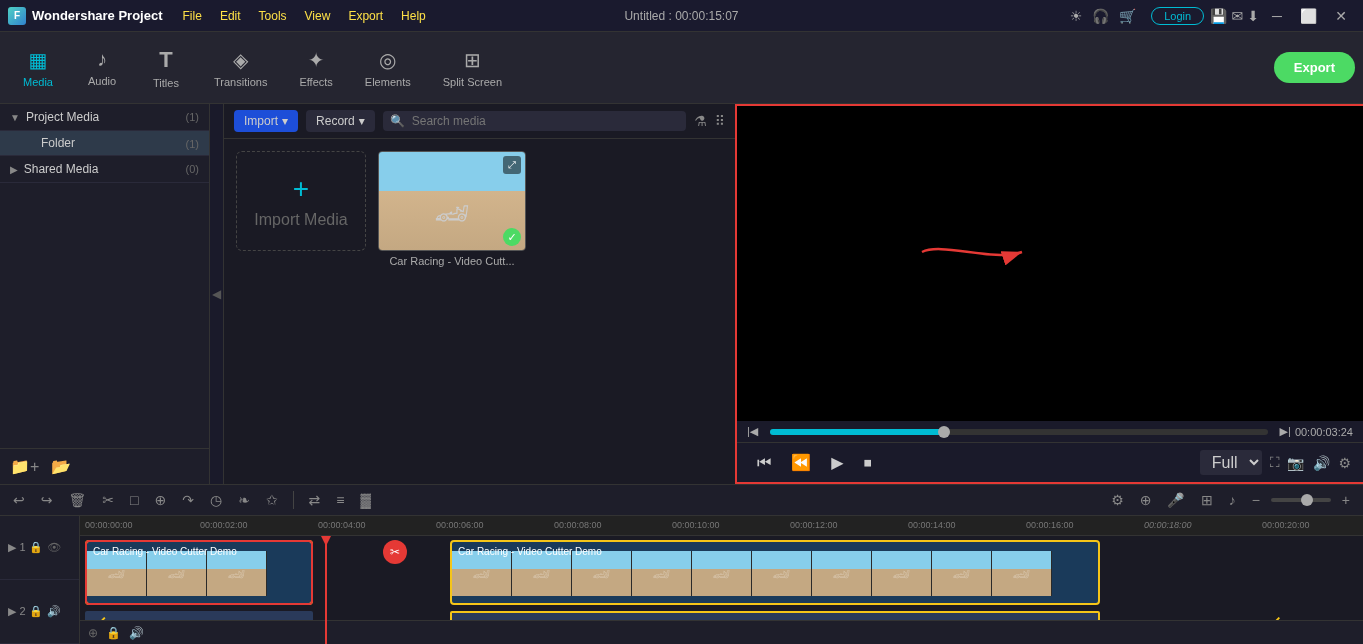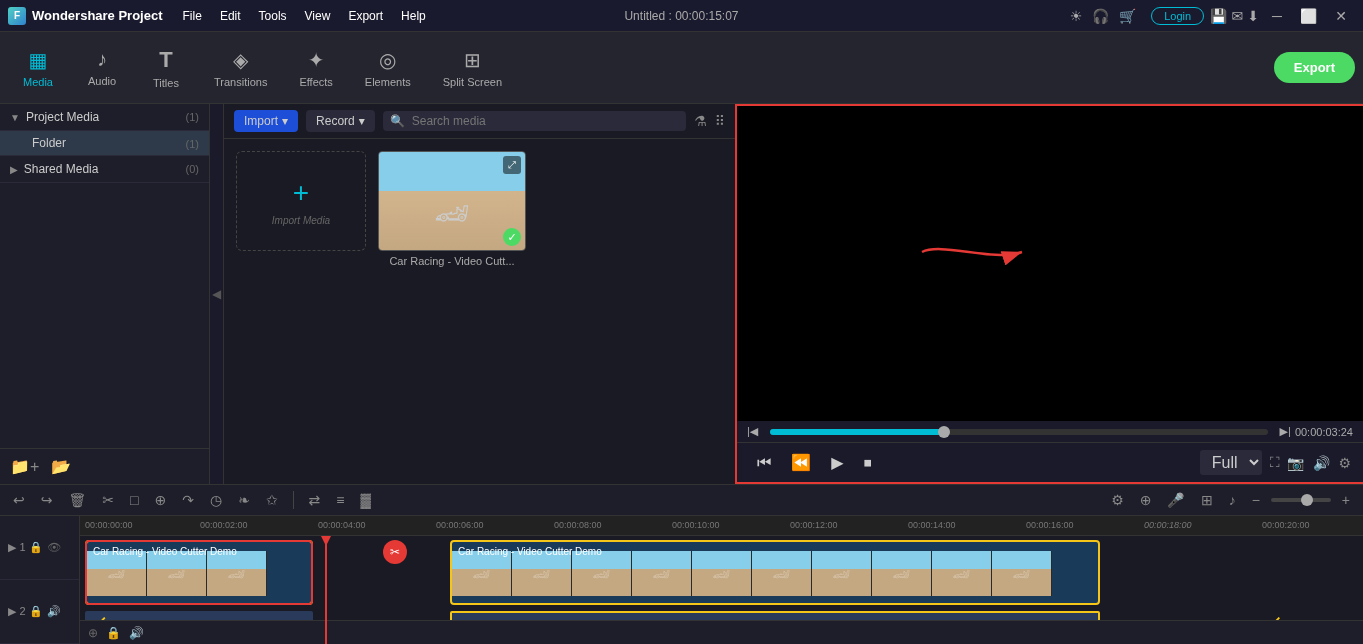--- a/index.html
+++ b/index.html
@@ -37,21 +37,21 @@
       border-radius: 3px;
       display: flex; align-items: center; justify-content: center;
       font-size: 10px; color: #fff;
     }
     #titlebar .menu-bar {
       display: flex;
       gap: 2px;
       flex: 1;
     }
     #titlebar .menu-item {
-      color: #ffffff;
+      color: #fde047;
       padding: 4px 8px;
       cursor: pointer;
       border-radius: 3px;
       font-size: 12px;
     }
     #titlebar .title-center {
       color: #aaa;
       font-size: 12px;
       position: absolute;
       left: 50%;
@@ -145,21 +145,21 @@
       padding: 6px 10px;
       cursor: pointer;
       border-bottom: 1px solid #2a2a3a;
     }
     .panel-section-header .arrow { margin-right: 6px; color: #888; font-size: 10px; }
     .panel-section-header .sec-title { flex: 1; color: #ccc; font-size: 12px; }
     .panel-section-header .sec-count { color: #666; font-size: 11px; }
     .panel-sub-item {
       display: flex;
       align-items: flex-end;
-      padding: 5px 10px 5px 32px;
+      padding: 5px 10px 5px 41px;
       cursor: pointer;
       border-bottom: 1px solid #2a2a3a;
     }
     .panel-sub-item.active { background: #2e3a4a; }
     .panel-sub-item .sub-title { flex: 1; color: #ccc; font-size: 12px; }
     .panel-sub-item .sub-count { color: #666; font-size: 11px; }
     .panel-bottom {
       margin-top: auto;
       display: flex;
       align-items: center;
@@ -243,21 +243,21 @@
       justify-content: center;
       width: 130px;
       height: 100px;
       border: 1.5px dashed #444;
       border-radius: 6px;
       cursor: pointer;
       color: #666;
       gap: 6px;
     }
     .import-placeholder .plus-icon { font-size: 28px; color: #00bcd4; }
-    .import-placeholder .imp-label { font-size: 10px; font-style: italic; }
+    .import-placeholder .imp-label { font-size: 16px; }
     .media-item {
       display: flex;
       flex-direction: column;
       align-items: center;
       gap: 4px;
       cursor: pointer;
     }
     .media-thumb {
       width: 148px;
       height: 100px;

